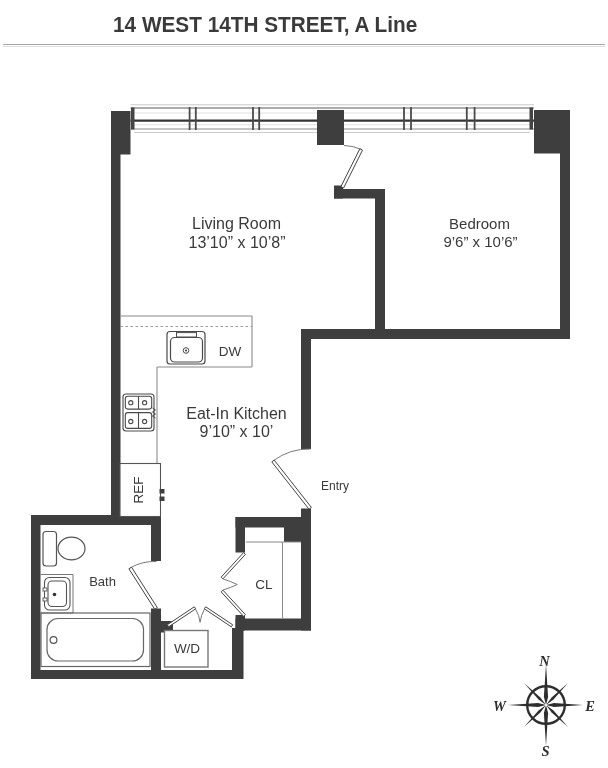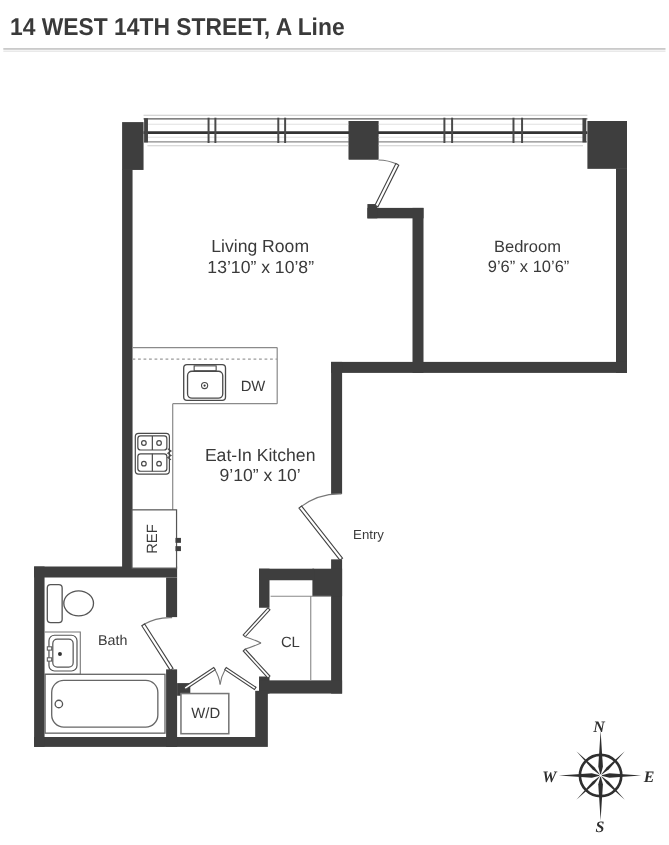--- a/index.html
+++ b/index.html
@@ -2,21 +2,21 @@
 <html><head>
 <meta charset="utf-8">
 <style>
   html,body{margin:0;padding:0;background:#ffffff;}
   body{width:608px;height:768px;position:relative;font-family:"Liberation Sans",sans-serif;}
   #plan{position:absolute;left:0;top:0;}
 </style>
 </head>
 <body>
 
-<div style="position:absolute;left:0;top:12px;width:531px;font-size:22px;font-weight:bold;color:#3a3a3a;white-space:nowrap;"><span style="display:inline-block;transform:scaleX(0.944);transform-origin:center;">14 WEST 14TH STREET, A Line</span></div>
+<div style="position:absolute;left:0;top:12px;width:531px;text-align:center;font-size:22px;font-weight:bold;color:#3a3a3a;white-space:nowrap;"><span style="display:inline-block;transform:scaleX(0.944);transform-origin:center;">14 WEST 14TH STREET, A Line</span></div>
 
 <div style="position:absolute;left:3px;top:44px;width:602px;height:1px;border-top:1px solid #a8a8a8;border-bottom:1px solid #e0e0e0;"></div>
 <svg id="plan" width="608" height="768" viewBox="0 0 608 768" xmlns="http://www.w3.org/2000/svg">
 <g fill="none" stroke="none">
 
 <g fill="#3e3e3e">
 
   <rect x="111" y="111" width="19.5" height="43.5"></rect>
 
   <rect x="111" y="154" width="9.5" height="363"></rect>

